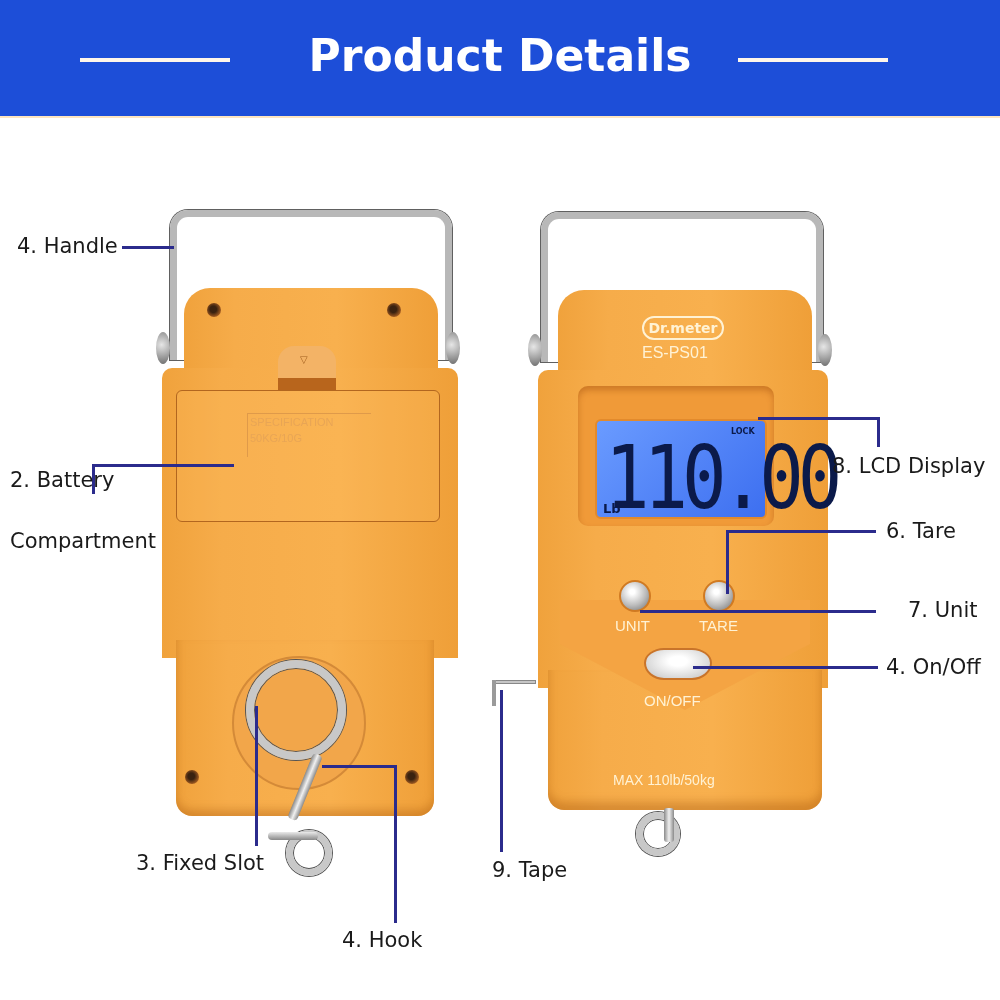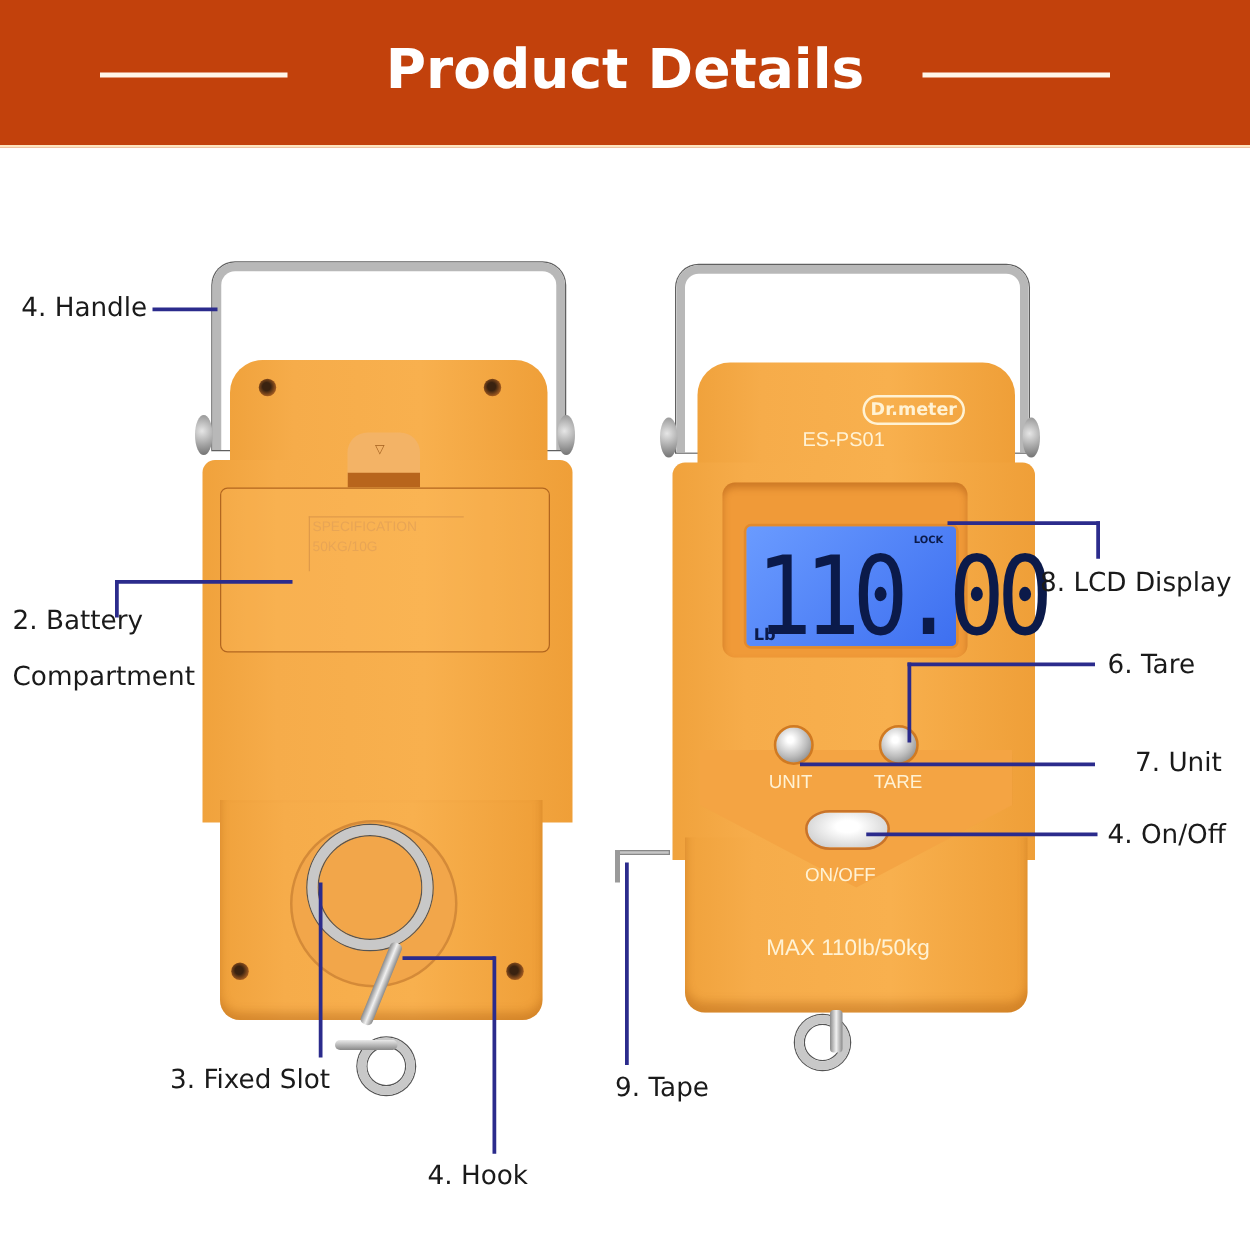--- a/index.html
+++ b/index.html
@@ -1,19 +1,19 @@
 <!DOCTYPE html>
 <html><head>
 <meta charset="utf-8">
 <style>
   * { box-sizing: border-box; margin: 0; padding: 0; }
   html, body { width: 1000px; height: 1000px; background: #ffffff; overflow: hidden; }
   body { position: relative; font-family: "DejaVu Sans", sans-serif; color: #1a1a1a; }
 
-  .banner { position: absolute; left: 0; top: 0; width: 1000px; height: 118px; background: #c2410c; border-bottom: 2px solid #fde5c0; }
+  .banner { position: absolute; left: 0; top: 0; width: 1000px; height: 118px; background: #1d4ed8; border-bottom: 2px solid #fde5c0; }
   .banner-title { position: absolute; left: 0; width: 1000px; top: 30px; text-align: center; color: #ffffff; font-weight: bold; font-size: 44px; font-family: "DejaVu Sans", sans-serif; letter-spacing: 0px; }
   .banner-line { position: absolute; top: 58px; height: 4px; width: 150px; background: #fff6ea; }
 
   .label { position: absolute; font-size: 21px; color: #1a1a1a; white-space: nowrap; font-family: "DejaVu Sans", sans-serif; line-height: 1.2; }
   .leader { position: absolute; background: #2b2b8c; }
 
   
   .body-orange { position: absolute; background: linear-gradient(90deg, #f0a23c 0%, #f6ac4a 20%, #f8b04e 60%, #ef9f38 100%); }
   .handle { position: absolute; border: 7px solid #b8b8b8; border-bottom: none; border-radius: 18px 18px 0 0; box-shadow: inset 0 0 0 2px #ffffff, 0 0 0 1px #606060; }
   .knob { position: absolute; width: 14px; height: 32px; border-radius: 50%; background: radial-gradient(circle at 40% 40%, #e6e6e6, #6a6a6a); }
@@ -78,38 +78,38 @@
   <div class="handle" style="left:541px; top:212px; width:282px; height:150px;"></div>
   <div class="knob" style="left:528px; top:334px;"></div>
   <div class="knob" style="left:818px; top:334px;"></div>
 
   <div class="body-orange" style="left:558px; top:290px; width:254px; height:90px; border-radius:26px 26px 0 0;"></div>
   <div class="body-orange" style="left:538px; top:370px; width:290px; height:318px; border-radius:10px 10px 0 0;"></div>
   <div class="body-orange" style="left:548px; top:670px; width:274px; height:140px; border-radius:0 0 16px 16px; box-shadow: inset 0 -8px 8px rgba(160,80,10,0.35);"></div>
 
   <div style="position:absolute; left:560px; top:600px; width:250px; height:110px; background:#f4a443; clip-path:polygon(0 0,100% 0,100% 40%,50% 100%,0 40%); filter:drop-shadow(0 3px 2px rgba(150,70,10,0.4));"></div>
 
-  <div style="position:absolute; left:642px; top:316px; width:82px; height:24px; border:2px solid #fff2d4; border-radius:12px; color:#fff2d4; font-weight:bold; font-size:14px; text-align:center; line-height:20px; font-family:'DejaVu Sans',sans-serif;margin-left:48px;">Dr.meter</div>
+  <div style="position:absolute; left:642px; top:316px; width:82px; height:24px; border:2px solid #fff2d4; border-radius:12px; color:#fff2d4; font-weight:bold; font-size:14px; text-align:center; line-height:20px; font-family:'DejaVu Sans',sans-serif;">Dr.meter</div>
   <div class="face-text" style="left:642px; top:344px; font-size:16px;">ES-PS01</div>
 
   <div style="position:absolute; left:578px; top:386px; width:196px; height:140px; background:#f09a38; border-radius:10px; box-shadow: inset 0 4px 6px rgba(150,70,10,0.4);"></div>
   <div class="lcd" style="left:595px; top:408px; width:172px; height:100px;">
     <div class="lcd-lock" style="left:134px; top:6px;">LOCK</div>
     <div class="lcd-digits" style="left:8px; top:6px;">110.00</div>
     <div class="lcd-unit" style="left:6px; top:80px;">Lb</div>
   </div>
 
   <div class="btn-round" style="left:619px; top:580px;"></div>
   <div class="btn-round" style="left:703px; top:580px;"></div>
   <div class="face-text" style="left:615px; top:617px;">UNIT</div>
   <div class="face-text" style="left:699px; top:617px;">TARE</div>
   <div class="btn-onoff" style="left:644px; top:648px;"></div>
   <div class="face-text" style="left:644px; top:692px;">ON/OFF</div>
 
-  <div class="face-text" style="left:613px; top:748px; font-size:18px;">MAX  110lb/50kg</div>
+  <div class="face-text" style="left:613px; top:772px; font-size:14px;">MAX  110lb/50kg</div>
 
   <div style="position:absolute; left:492px; top:680px; width:44px; height:4px; background:#c6c6c6; border:1px solid #888;"></div>
   <div style="position:absolute; left:492px; top:680px; width:4px; height:26px; background:#9a9a9a;"></div>
 
   <div class="hook-ring" style="left:636px; top:812px; width:44px; height:44px; border-width:7px;"></div>
   <div style="position:absolute; left:664px; top:808px; width:10px; height:34px; background:linear-gradient(90deg,#8a8a8a,#f0f0f0,#8a8a8a); border-radius:3px;"></div>
 </div>
 
 <div class="leader" style="left:122px; top:246px; width:52px; height:3px;"></div>
 
@@ -127,21 +127,21 @@
 <div class="leader" style="left:726px; top:530px; width:150px; height:3px;"></div>
 <div class="leader" style="left:726px; top:530px; width:3px; height:64px;"></div>
 
 <div class="leader" style="left:640px; top:610px; width:236px; height:3px;"></div>
 
 <div class="leader" style="left:693px; top:666px; width:185px; height:3px;"></div>
 
 <div class="leader" style="left:500px; top:690px; width:3px; height:162px;"></div>
 
 <div class="label" style="left:17px; top:234px;">4. Handle</div>
-<div class="label" style="left:10px; top:484px;">2. Battery</div>
+<div class="label" style="left:10px; top:468px;">2. Battery</div>
 <div class="label" style="left:10px; top:529px;">Compartment</div>
 <div class="label" style="left:136px; top:851px;">3. Fixed Slot</div>
 <div class="label" style="left:342px; top:928px;">4. Hook</div>
 <div class="label" style="left:832px; top:454px;">8. LCD Display</div>
 <div class="label" style="left:886px; top:519px;">6. Tare</div>
 <div class="label" style="left:908px; top:598px;">7. Unit</div>
 <div class="label" style="left:886px; top:655px;">4. On/Off</div>
 <div class="label" style="left:492px; top:858px;">9. Tape</div>
 
 </body></html>

